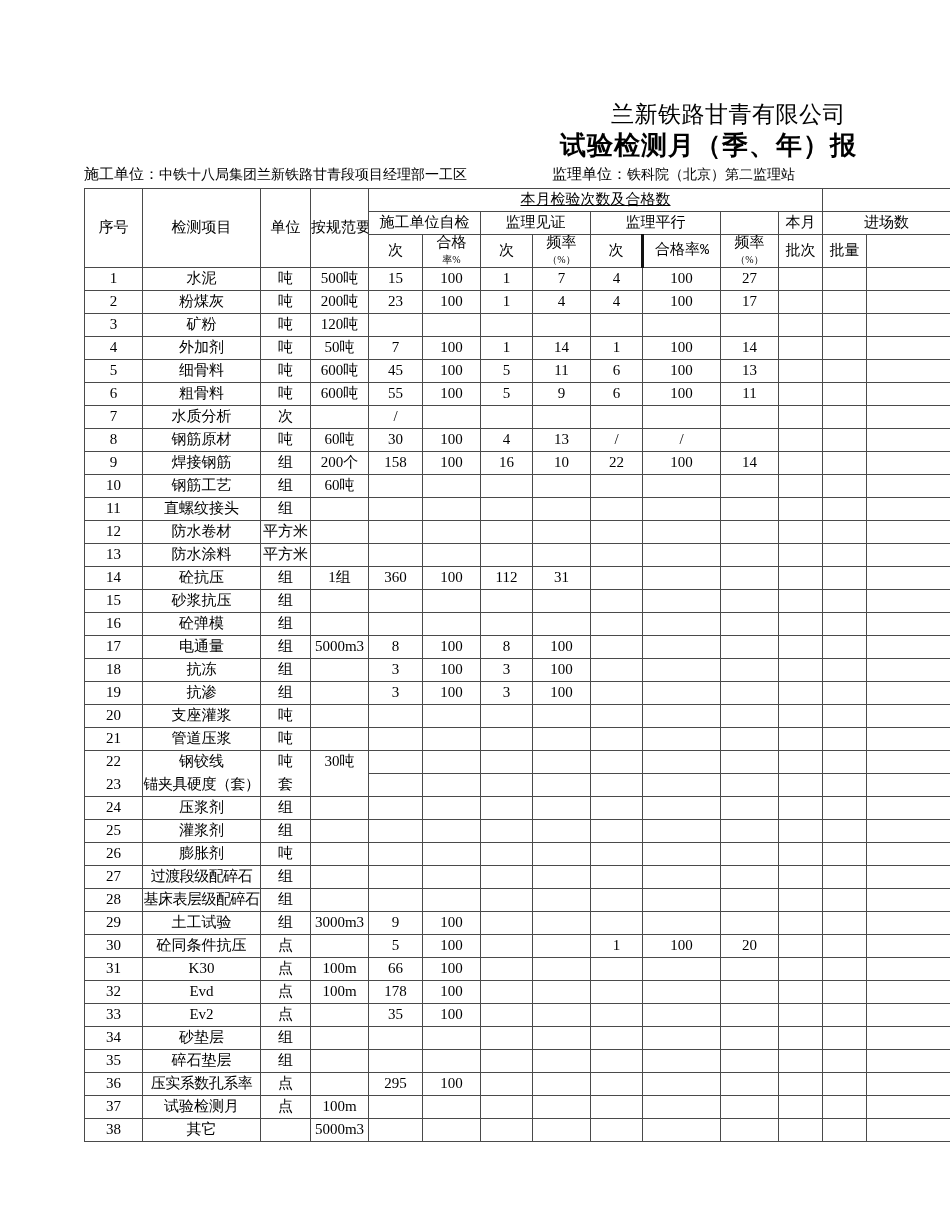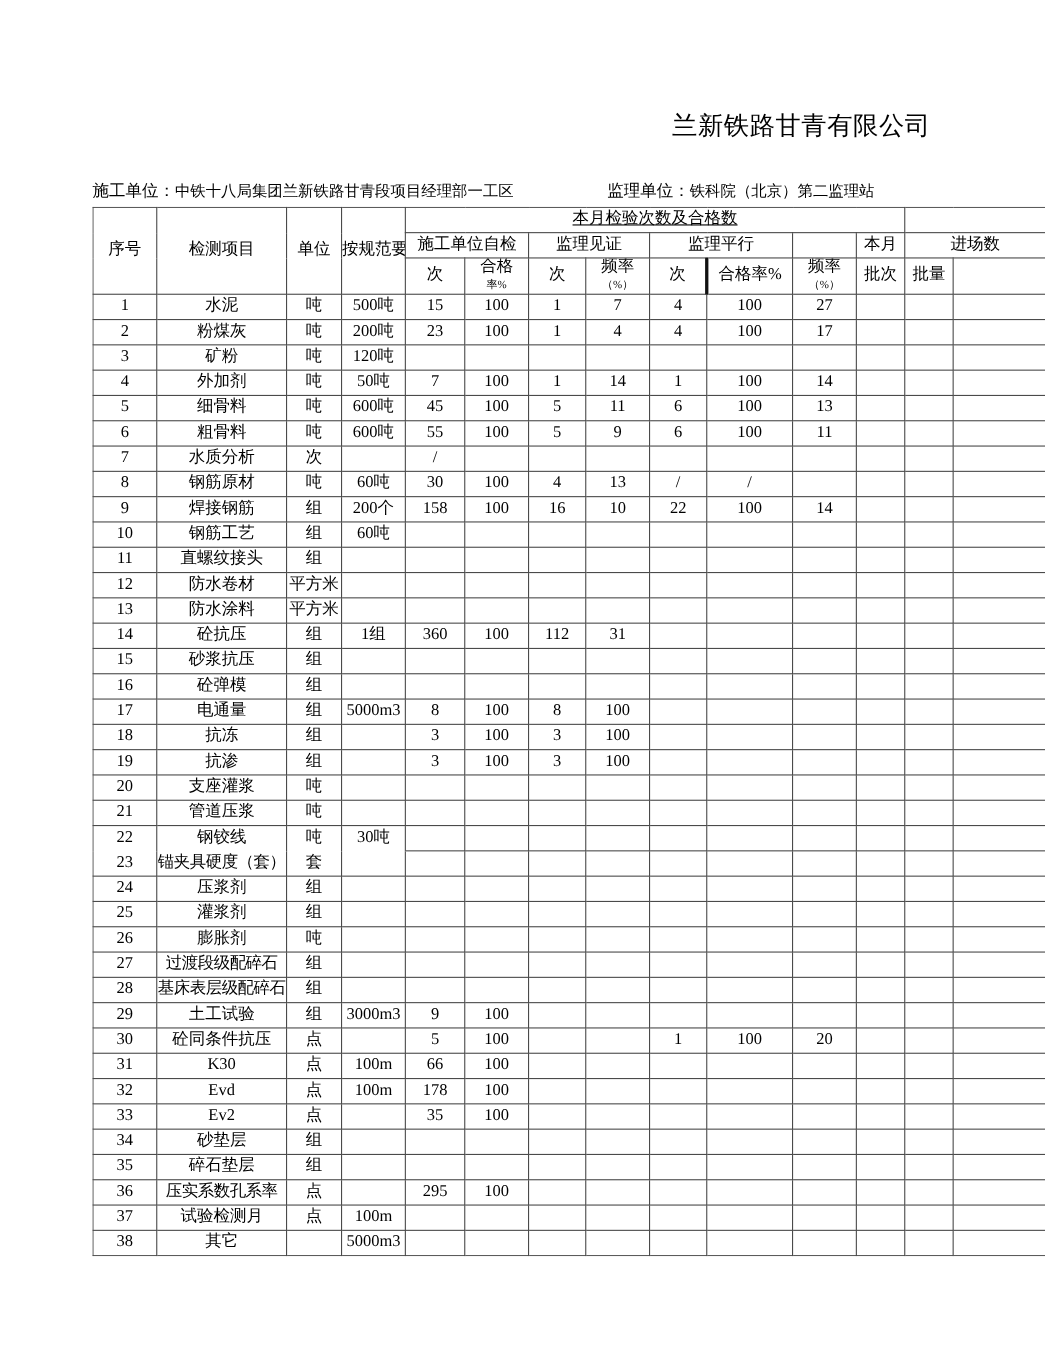--- a/index.html
+++ b/index.html
@@ -138,21 +138,21 @@
   }
 
   .cell-small { font-size: 11px; }
   .cell-name-tight { font-size: 14px; letter-spacing: -0.5px; }
 
   
   .no-bottom { border-bottom: 1px solid transparent !important; }
   .no-top { border-top: 1px solid transparent !important; }
 
   
-  .thick-left { border-left: 3px solid #111 !important; }
+  .thick-left { border-left: 3px solid #111 !important; font-family: Liberation Mono, monospace; }
 
   .col-idx   { width: 58px; }
   .col-item  { width: 118px; }
   .col-unit  { width: 50px; }
   .col-freq  { width: 58px; }
   .col-n     { width: 54px; }
   .col-rate  { width: 58px; }
   .col-n2    { width: 52px; }
   .col-pct   { width: 58px; }
   .col-n3    { width: 52px; }
@@ -162,20 +162,21 @@
   .col-pl    { width: 44px; }
   .col-over  { width: 84px; }
 </style>
 </head>
 <body>
 
 <div class="page">
 
   <div class="title-block">
     <div class="company-name">兰新铁路甘青有限公司</div>
+    <div class="report-title">试验检测月（季、年）报</div>
   </div>
 
   <div class="subheader">
     <div class="sub-construct"><span class="lbl">施工单位：</span><span class="val">中铁十八局集团兰新铁路甘青段项目经理部一工区</span></div>
     <div class="sub-supervise"><span class="lbl">监理单位：</span><span class="val">铁科院（北京）第二监理站</span></div>
   </div>
 
   <div class="tbl-wrap">
     <table class="rpt">
       <colgroup>

